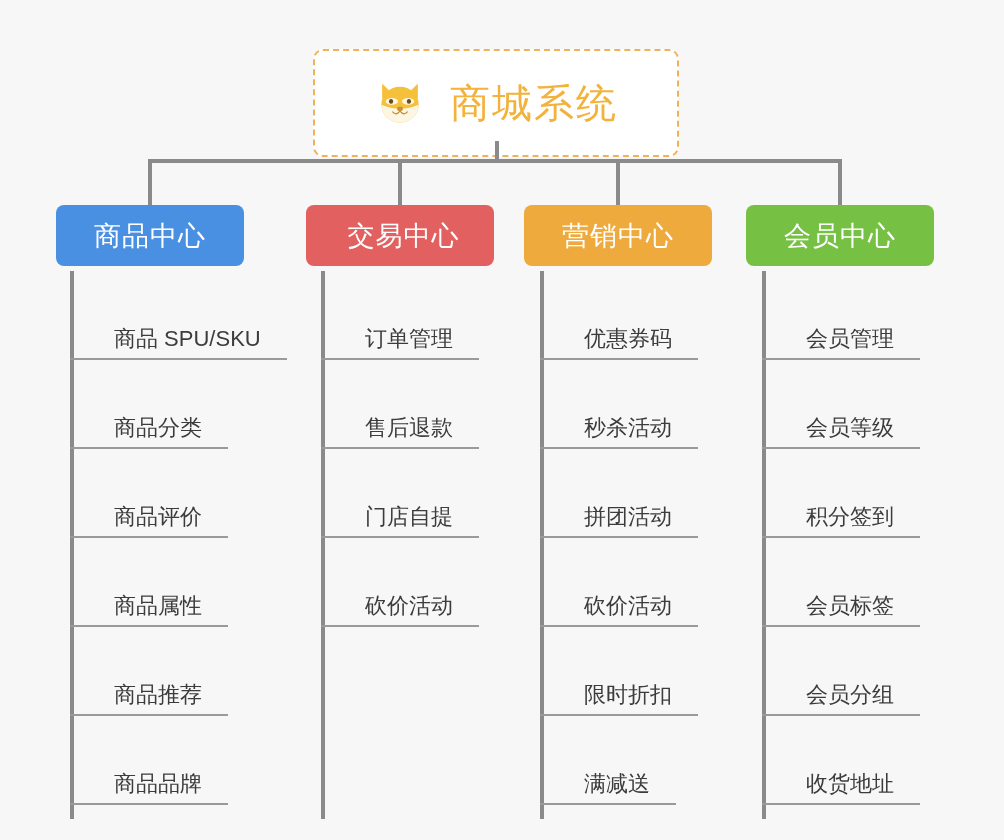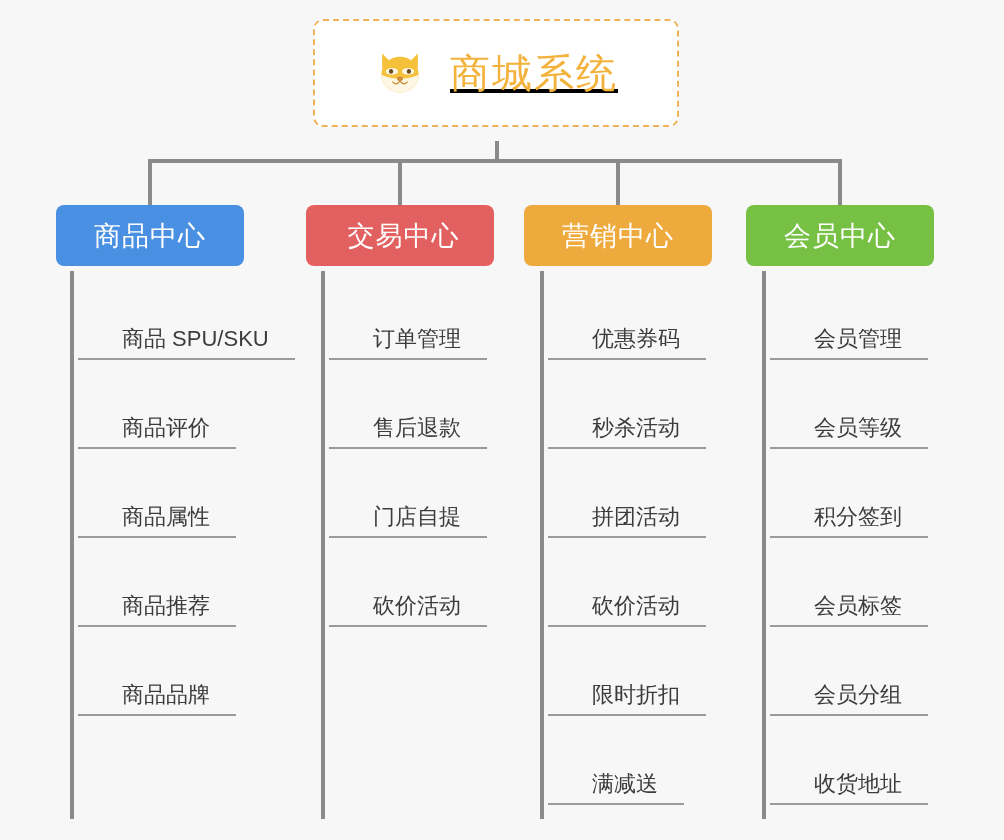--- a/index.html
+++ b/index.html
@@ -17,32 +17,31 @@
     position: relative;
     width: 1004px;
     height: 840px;
     background: #f7f7f7;
   }
 
   
   .root-node {
     position: absolute;
     left: 313px;
-    top: 19px;
+    top: 49px;
     width: 366px;
     height: 108px;
     box-sizing: border-box;
     background: #ffffff;
     border: 2px dashed #efb258;
     border-radius: 10px;
     display: flex;
     align-items: center;
     justify-content: center;
     gap: 24px;
-    text-decoration: underline;
   }
   .root-emoji {
     font-size: 44px;
     line-height: 1;
     display: block;
     width: 52px;
     height: 52px;
     position: relative;
   }
   .root-title {
@@ -102,21 +101,21 @@
     top: 0;
     width: 4px;
     height: 548px;
     background: #8a8a8a;
   }
   .item {
     position: relative;
     height: 89px;
     display: flex;
     align-items: flex-end;
-    padding-left: 8px;
+    padding-left: 0;
   }
   .item-inner {
     display: inline-block;
     border-bottom: 2px solid #9a9a9a;
     padding: 0 26px 6px 44px;
     font-size: 22px;
     color: #3c3c3c;
     white-space: nowrap;
     line-height: 1.25;
   }
@@ -163,20 +162,23 @@
   <div class="cat-box" style="left: 746px; background: rgb(118, 192, 67);">
     <span>会员中心</span>
   </div>
 
   <div class="col" style="left:70px;">
     <div class="spine"></div>
     <div class="item">
         <span class="item-inner">商品 SPU/SKU</span>
       </div>
     <div class="item">
+        <span class="item-inner">商品分类</span>
+      </div>
+    <div class="item">
         <span class="item-inner">商品评价</span>
       </div>
     <div class="item">
         <span class="item-inner">商品属性</span>
       </div>
     <div class="item">
         <span class="item-inner">商品推荐</span>
       </div>
     <div class="item">
         <span class="item-inner">商品品牌</span>

